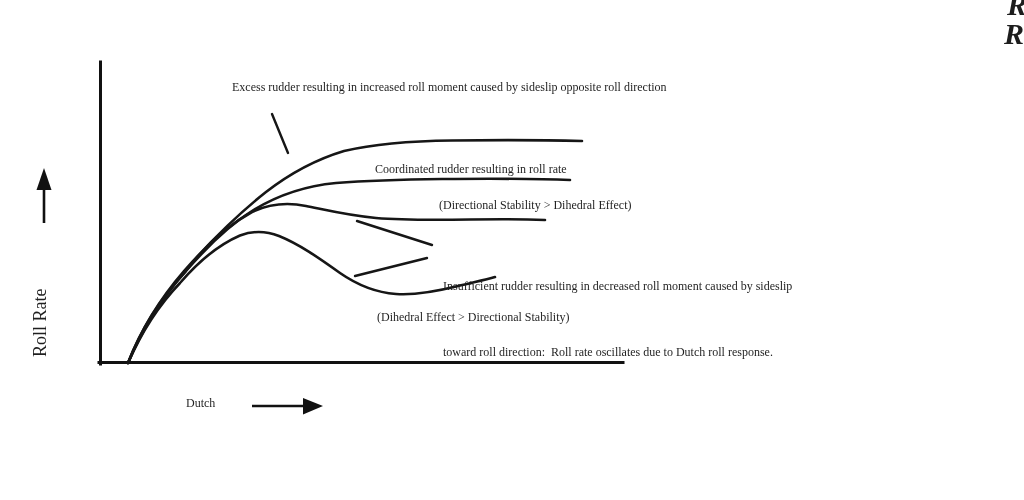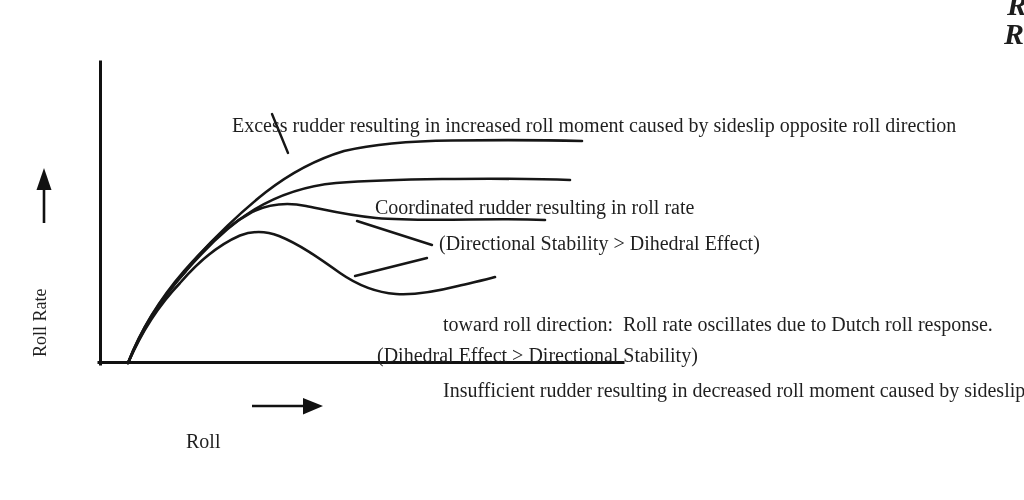--- a/index.html
+++ b/index.html
@@ -14,24 +14,23 @@
   }
   svg.figure-canvas { position:absolute; left:0; top:0; }
   .curve   { fill:none; stroke:#161616; stroke-width:2.6; stroke-linecap:round; }
   .leader  { fill:none; stroke:#161616; stroke-width:2.4; stroke-linecap:round; }
   .axis    { fill:none; stroke:#111111; stroke-width:3; stroke-linecap:square; }
   .arrow-shaft { stroke:#111111; stroke-width:2.6; }
   .arrow-head  { fill:#111111; stroke:none; }
   .ann {
     position:absolute;
     white-space:pre;
-    font-size:20px;
+    font-size:12px;
     line-height:22px;
     color: var(--ink,#1f1f1f);
-    margin-top: 38px;
   }
   .ann-y {
     position:absolute;
     left:30px; top:357px;
     transform-origin:0 0;
     transform:rotate(-90deg);
     font-size:18px;
     white-space:pre;
   }
   .hdr-frag {
@@ -75,20 +74,20 @@
   </g>
 </svg>
 
 <div class="ann" style="left:232px; top:76px;">Excess rudder resulting in increased roll moment caused by sideslip opposite roll direction</div>
 
 <div class="ann" style="left:375px; top:158px;">Coordinated rudder resulting in roll rate</div>
 
 <div class="ann" style="left:439px; top:194px;font-family:Liberation Serif, serif;">(Directional Stability &gt; Dihedral Effect)</div>
 
 <div class="ann" style="left:443px; top:231px;">
+  <div>Insufficient rudder resulting in decreased roll moment caused by sideslip</div>
   <div>toward roll direction:  Roll rate oscillates due to Dutch roll response.</div>
-  <div>Insufficient rudder resulting in decreased roll moment caused by sideslip</div>
 </div>
 
 <div class="ann" style="left:377px; top:306px;text-align:right;">(Dihedral Effect &gt; Directional Stability)</div>
 
 <div class="ann-y">Roll Rate</div>
-<div class="ann" style="left:186px; top:392px;">Roll</div>
+<div class="ann" style="left:186px; top:392px;">Dutch</div>
 
 </body></html>

